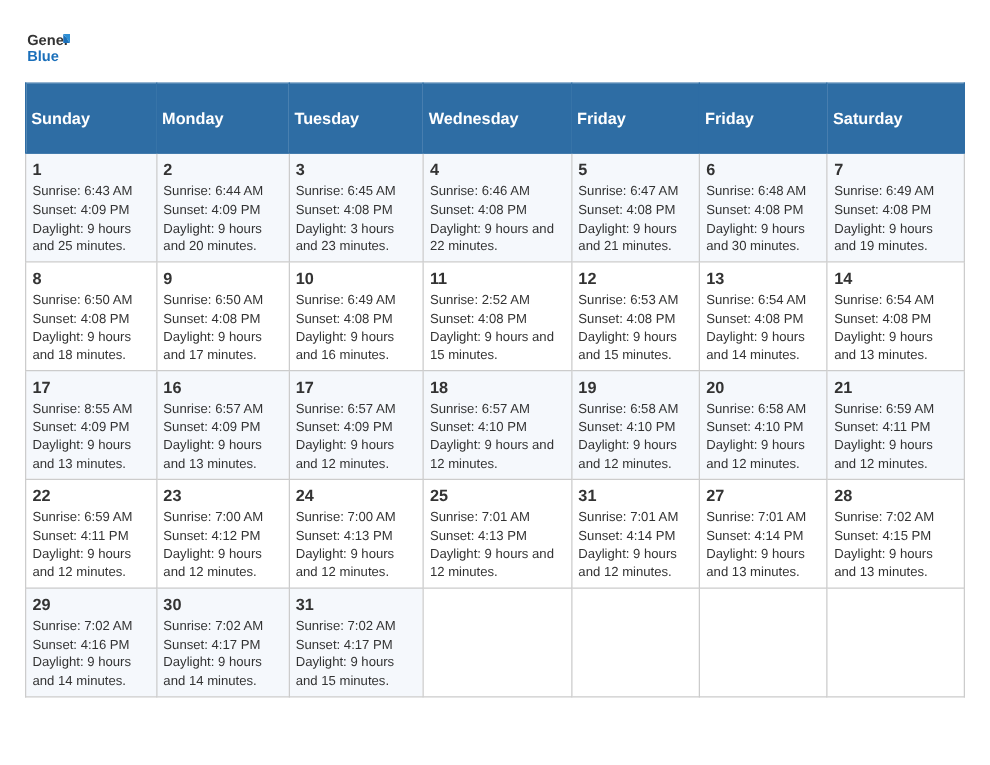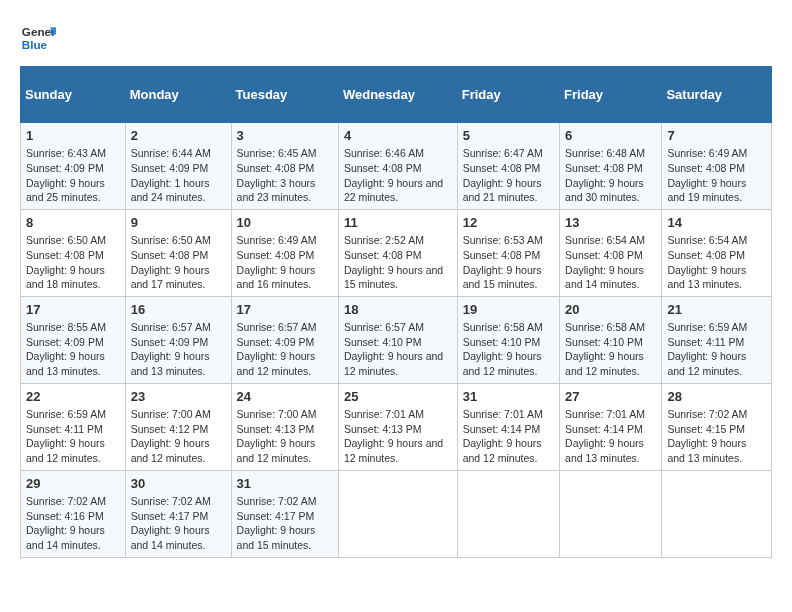--- a/index.html
+++ b/index.html
@@ -105,21 +105,21 @@
         <th>Tuesday</th>
         <th>Wednesday</th>
         <th>Friday</th>
         <th>Friday</th>
         <th>Saturday</th>
       </tr>
   </thead>
   <tbody id="calendar-body">
       <tr>
         <td><span class="day-num">1</span><span>Sunrise: 6:43 AM</span><br><span>Sunset: 4:09 PM</span><br><span>Daylight: 9 hours and 25 minutes.</span></td>
-        <td><span class="day-num">2</span><span>Sunrise: 6:44 AM</span><br><span>Sunset: 4:09 PM</span><br><span>Daylight: 1 hours and 24 minutes.</span></td>
+        <td><span class="day-num">2</span><span>Sunrise: 6:44 AM</span><br><span>Sunset: 4:09 PM</span><br><span>Daylight: 9 hours and 20 minutes.</span></td>
         <td><span class="day-num">3</span><span>Sunrise: 6:45 AM</span><br><span>Sunset: 4:08 PM</span><br><span>Daylight: 3 hours and 23 minutes.</span></td>
         <td><span class="day-num">4</span><span>Sunrise: 6:46 AM</span><br><span>Sunset: 4:08 PM</span><br><span>Daylight: 9 hours and 22 minutes.</span></td>
         <td><span class="day-num">5</span><span>Sunrise: 6:47 AM</span><br><span>Sunset: 4:08 PM</span><br><span>Daylight: 9 hours and 21 minutes.</span></td>
         <td><span class="day-num">6</span><span>Sunrise: 6:48 AM</span><br><span>Sunset: 4:08 PM</span><br><span>Daylight: 9 hours and 30 minutes.</span></td>
         <td><span class="day-num">7</span><span>Sunrise: 6:49 AM</span><br><span>Sunset: 4:08 PM</span><br><span>Daylight: 9 hours and 19 minutes.</span></td>
       </tr>
       <tr>
         <td><span class="day-num">8</span><span>Sunrise: 6:50 AM</span><br><span>Sunset: 4:08 PM</span><br><span>Daylight: 9 hours and 18 minutes.</span></td>
         <td><span class="day-num">9</span><span>Sunrise: 6:50 AM</span><br><span>Sunset: 4:08 PM</span><br><span>Daylight: 9 hours and 17 minutes.</span></td>
         <td><span class="day-num">10</span><span>Sunrise: 6:49 AM</span><br><span>Sunset: 4:08 PM</span><br><span>Daylight: 9 hours and 16 minutes.</span></td>

